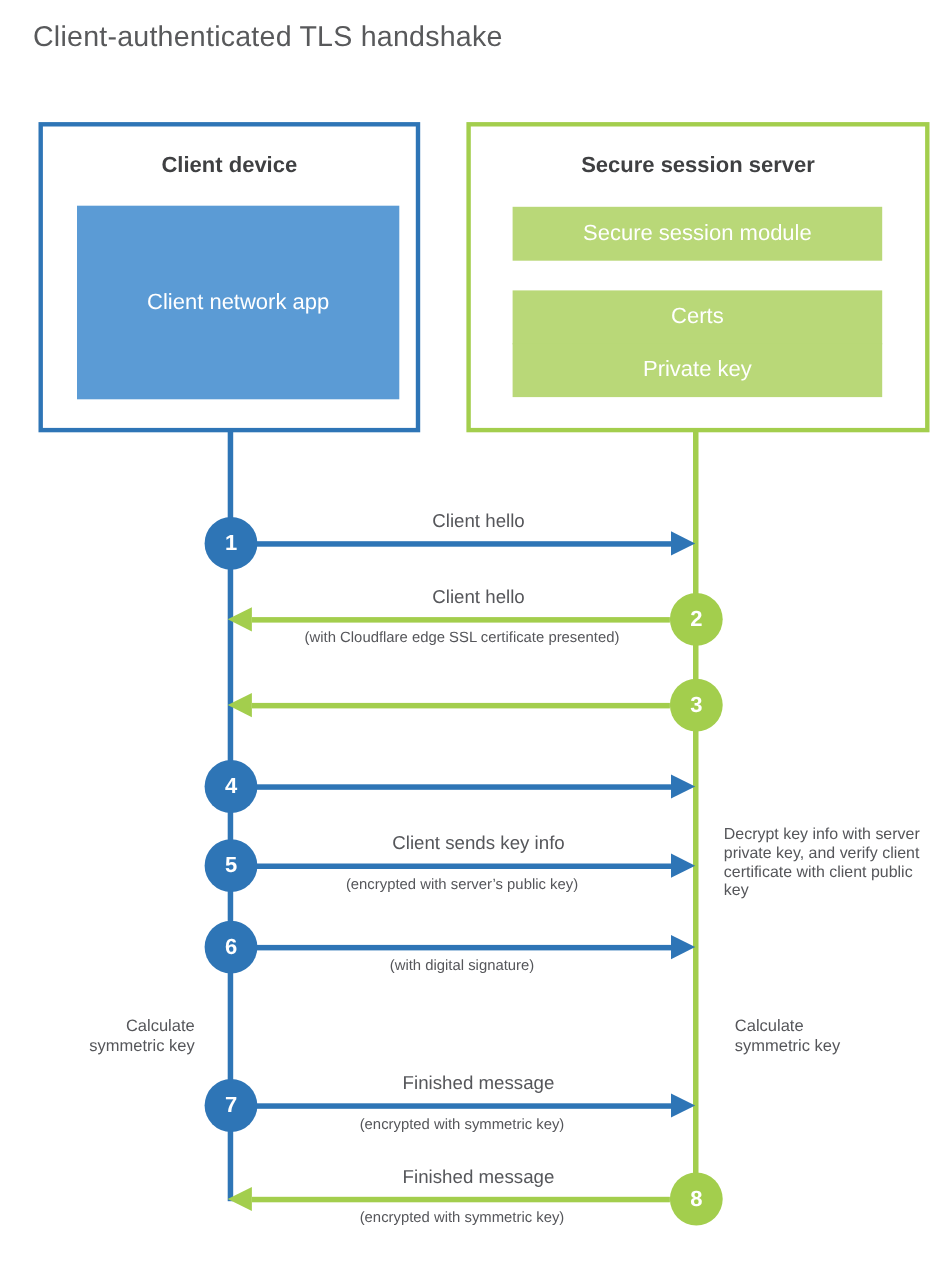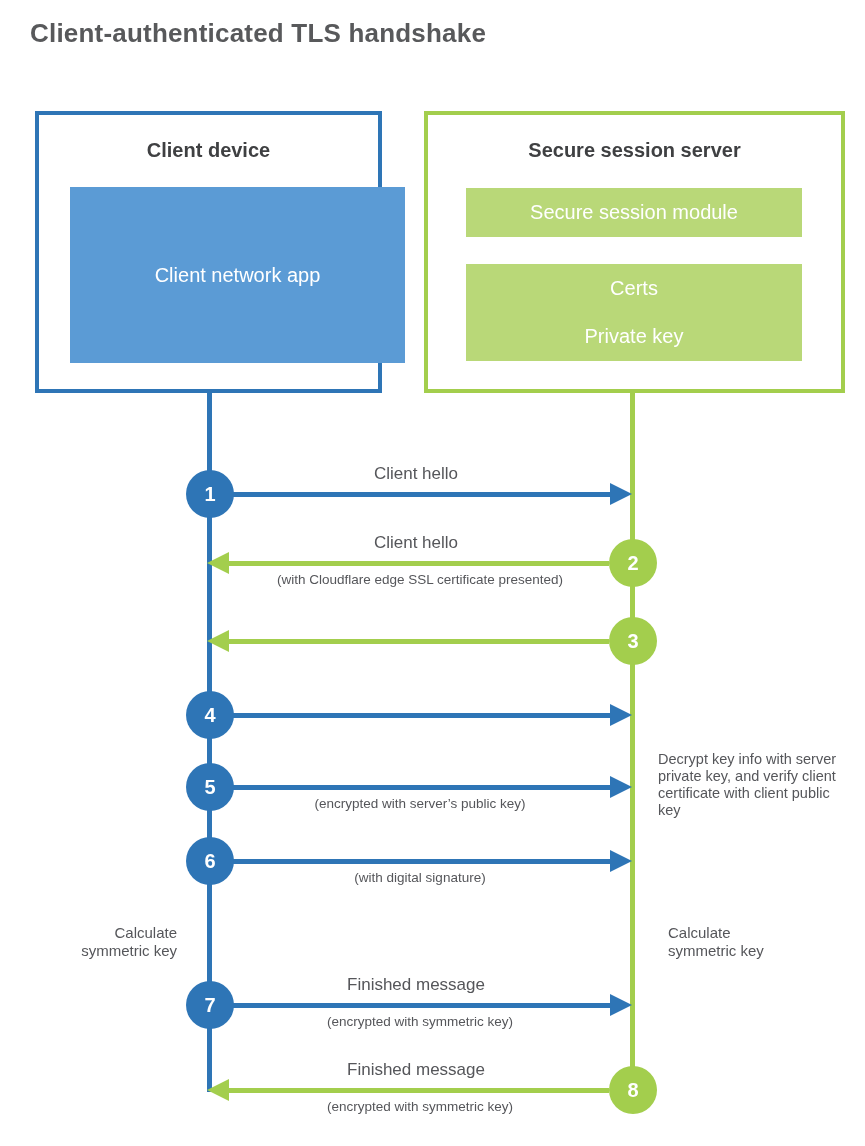--- a/index.html
+++ b/index.html
@@ -10,33 +10,33 @@
     --heading:#3f4042;
     --label:#55565a;
     --title:#58595b;
   }
   *{margin:0;padding:0;box-sizing:border-box;}
   body{background:#ffffff;font-family:"Liberation Sans","DejaVu Sans",sans-serif;}
   .canvas{position:relative;width:865px;height:1146px;background:#ffffff;overflow:hidden;}
 
   .title{
     position:absolute;left:30px;top:18px;
-    font-size:26px;font-weight:700;color:var(--title);letter-spacing:.2px;text-align:center;
+    font-size:26px;font-weight:400;color:var(--title);letter-spacing:.2px;text-align:center;
   }
 
   .box{position:absolute;top:111px;height:282px;background:#ffffff;}
   .client-box{left:35px;width:347px;border:4px solid var(--blue);}
   .server-box{left:424px;width:421px;border:4px solid var(--green);}
   .box-heading{
     margin-top:24px;text-align:center;
     font-size:20px;font-weight:bold;color:var(--heading);
   }
 
   .app-box{
-    position:absolute;left:70px;top:187px;width:335px;height:176px;
+    position:absolute;left:70px;top:187px;width:293px;height:176px;
     background:var(--blue-fill);
     display:flex;align-items:center;justify-content:center;
   }
   .app-label{width:180px;text-align:center;color:#ffffff;font-size:20px;line-height:26px;}
 
   .bar{
     position:absolute;left:466px;width:336px;height:49px;
     background:var(--green-fill);
     display:flex;align-items:center;justify-content:center;
     color:#ffffff;font-size:20px;
@@ -56,21 +56,21 @@
 
   .abody{position:absolute;height:5px;z-index:2;}
   .abody.blue{background:var(--blue);}
   .abody.green{background:var(--green);}
 
   .ahead{position:absolute;width:0;height:0;z-index:2;}
   .ahead.right-blue{border-top:11px solid transparent;border-bottom:11px solid transparent;border-left:22px solid var(--blue);}
   .ahead.left-green{border-top:11px solid transparent;border-bottom:11px solid transparent;border-right:22px solid var(--green);}
 
   .slabel{
-    position:absolute;left:226px;width:380px;text-align:center;
+    position:absolute;left:245px;width:380px;text-align:center;
     font-size:17px;color:var(--label);
   }
   .snote{
     position:absolute;left:230px;width:380px;text-align:center;
     font-size:13.5px;color:var(--label);
   }
 
   .side-note{
     position:absolute;color:var(--label);font-size:14.5px;line-height:17px;
     white-space:pre-line;
@@ -135,20 +135,21 @@
       <span>4</span>
     </div>
   <div class="abody blue" style="left:233px;top:713px;width:377px"></div>
   <div class="ahead right-blue" style="left:610px;top:704px"></div>
 
   <div class="badge blue" style="left:186px;top:763px">
       <span>5</span>
     </div>
   <div class="abody blue" style="left:233px;top:785px;width:377px"></div>
   <div class="ahead right-blue" style="left:610px;top:776px"></div>
+  <div class="slabel" style="top:757px">Client sends key info</div>
   <div class="snote" style="top:796px">(encrypted with server’s public key)</div>
 
   <div class="badge blue" style="left:186px;top:837px">
       <span>6</span>
     </div>
   <div class="abody blue" style="left:233px;top:859px;width:377px"></div>
   <div class="ahead right-blue" style="left:610px;top:850px"></div>
   <div class="snote" style="top:870px">(with digital signature)</div>
 
   <div class="badge blue" style="left:186px;top:981px">

